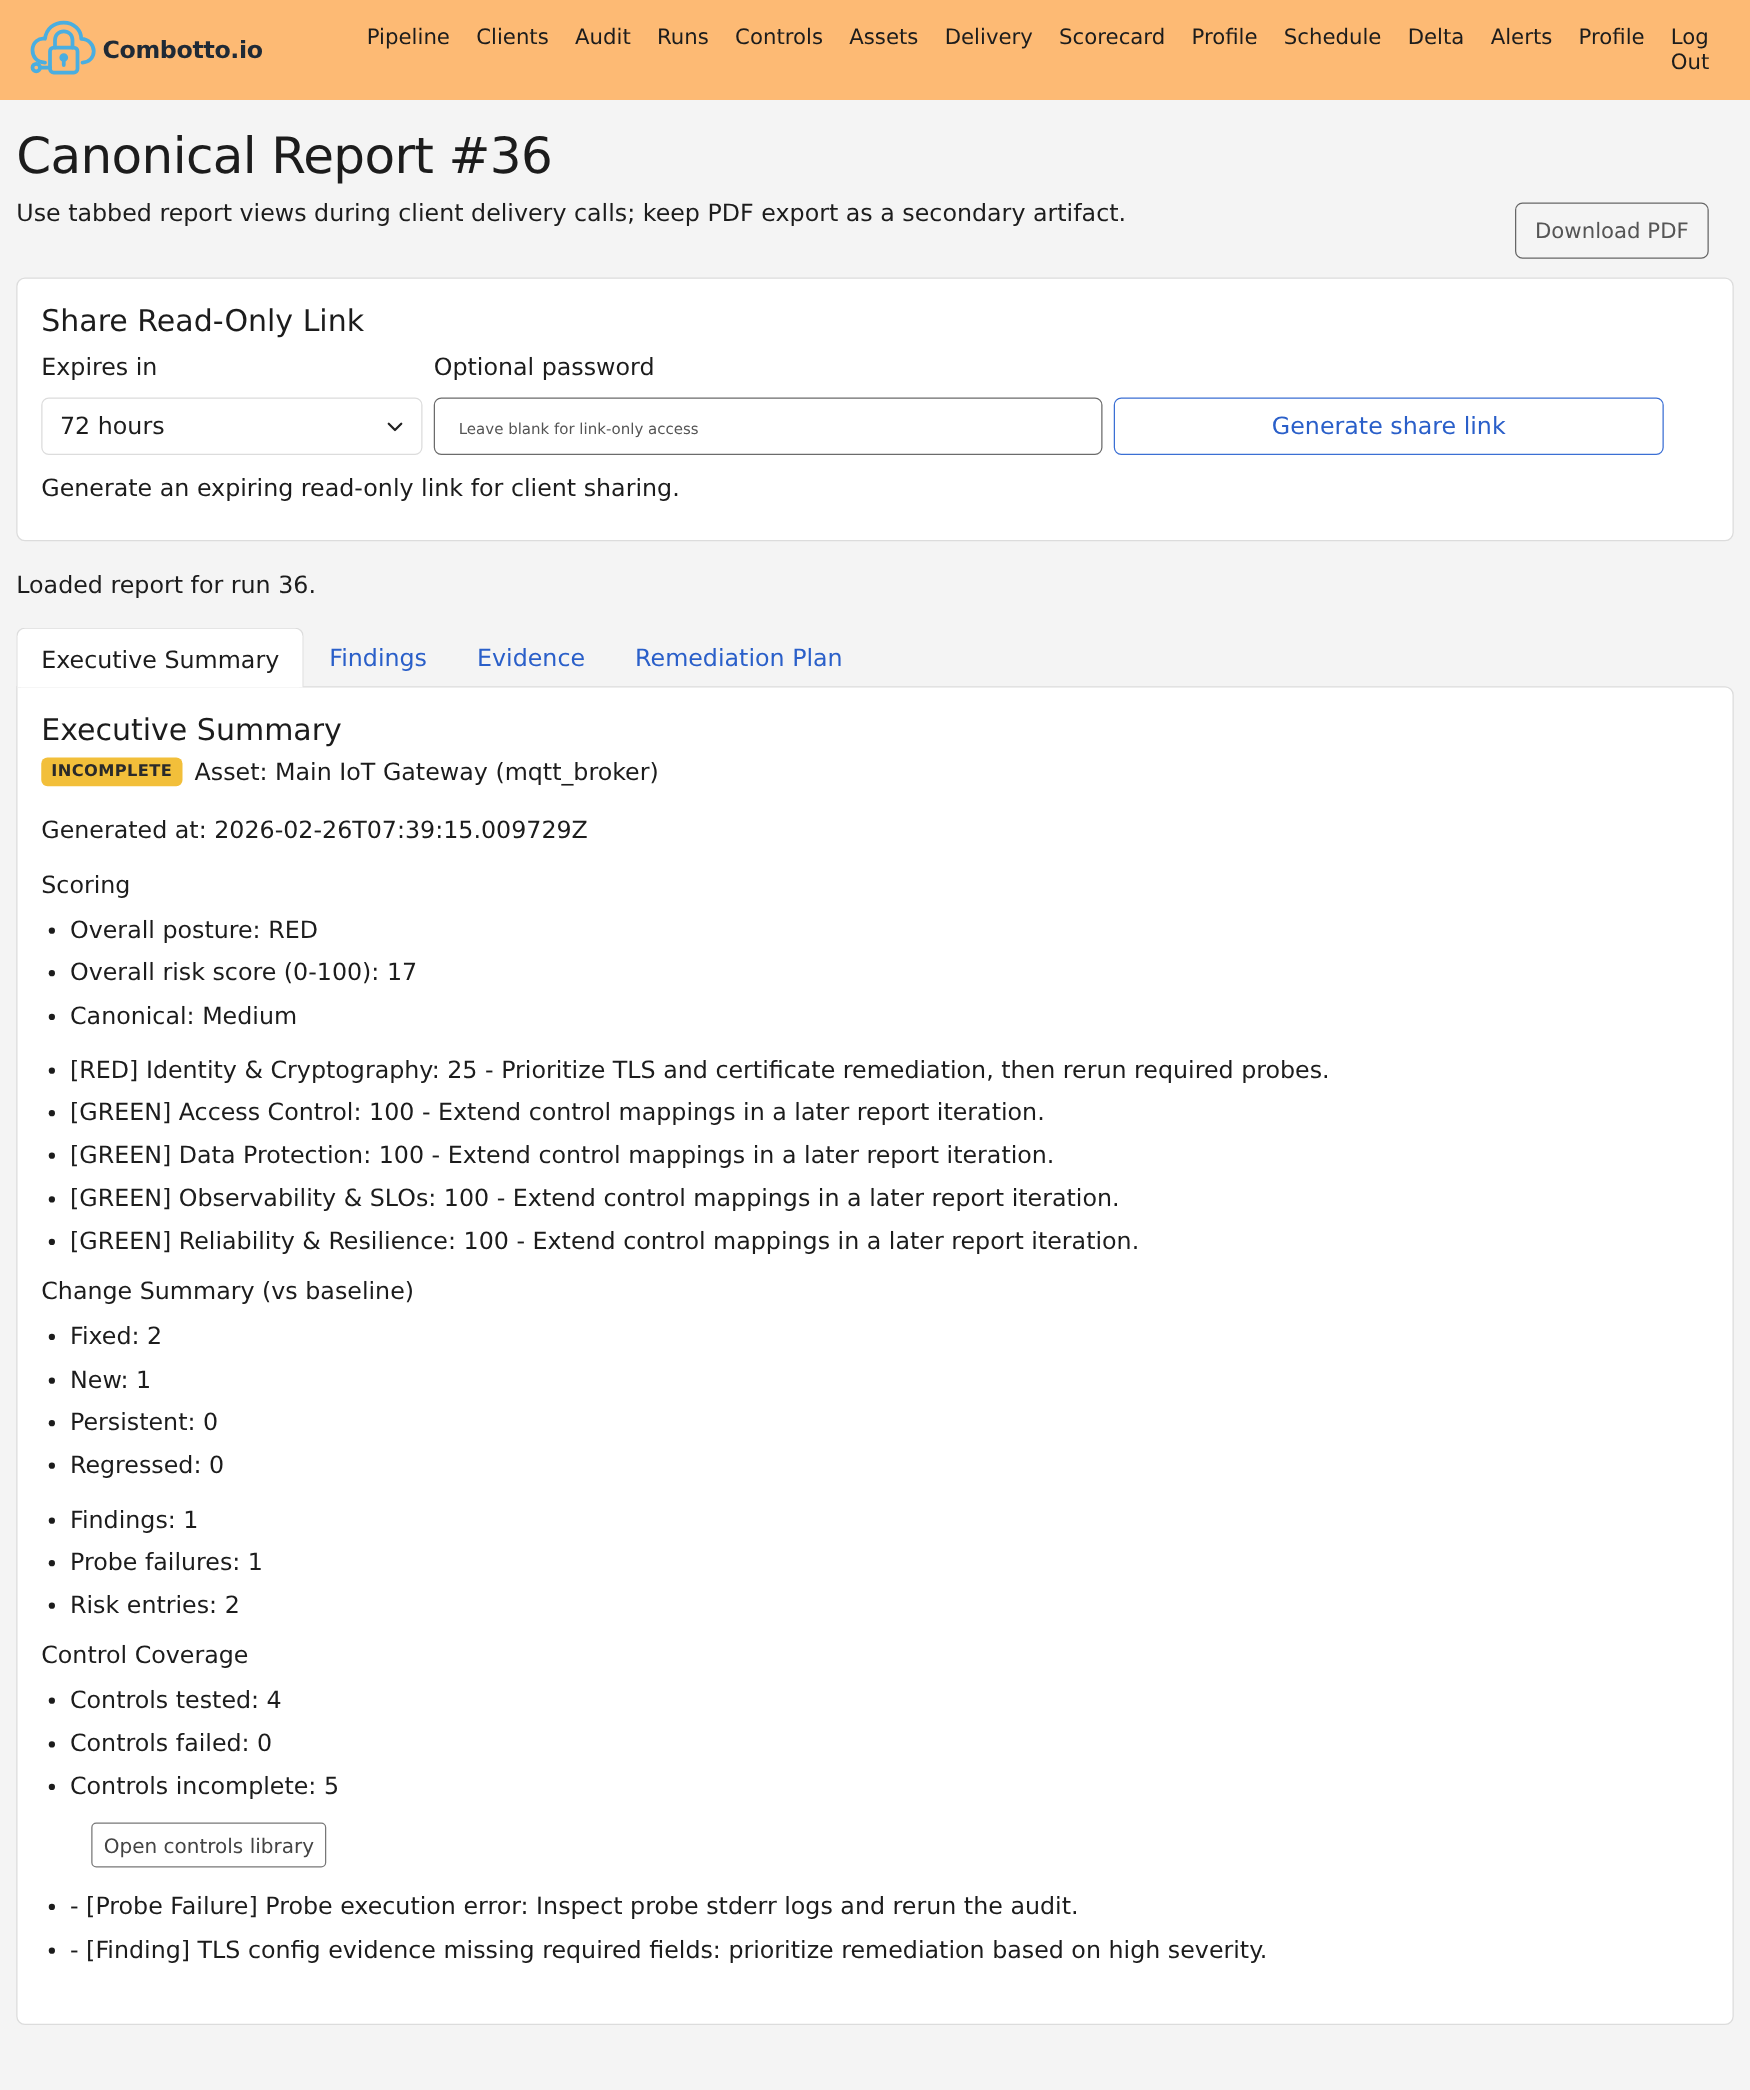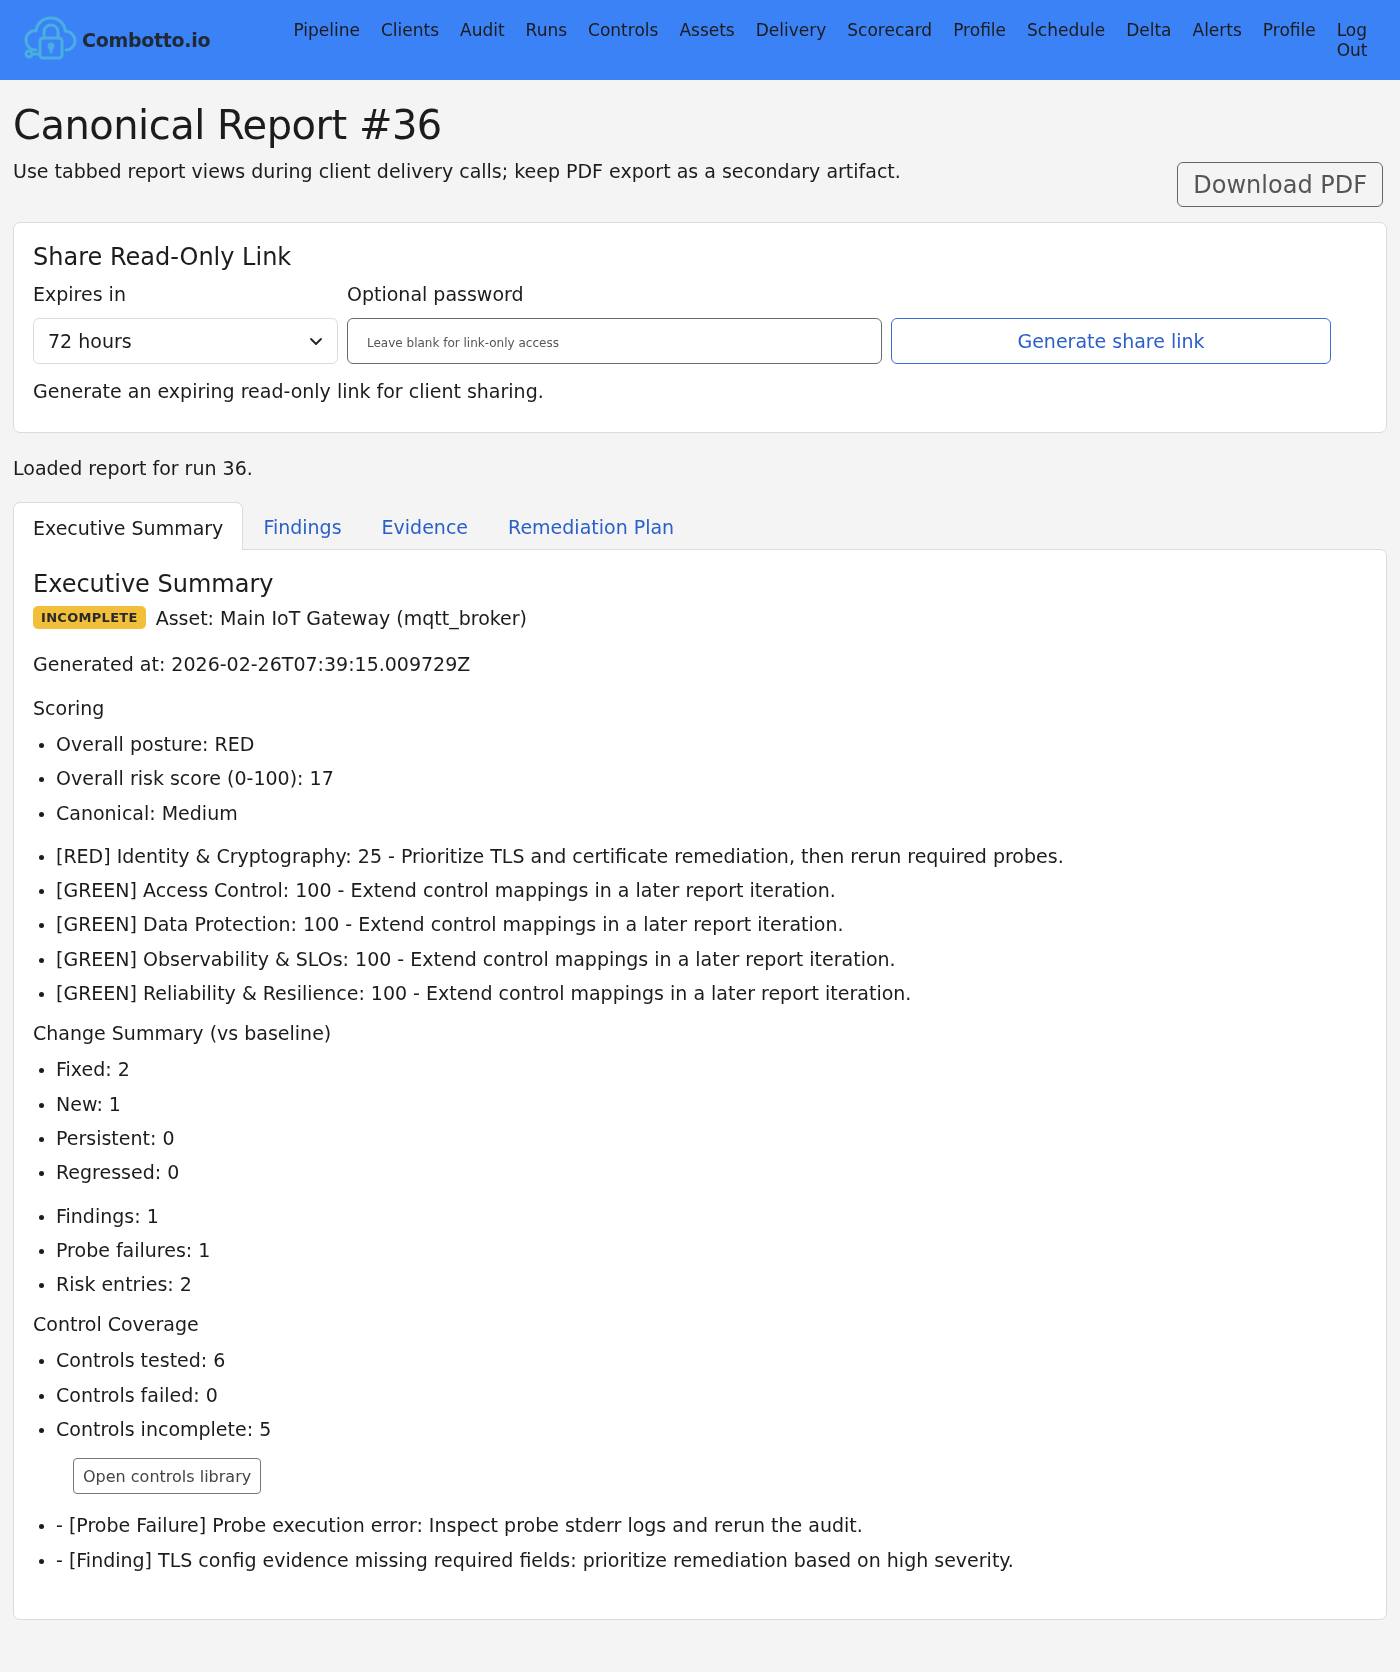--- a/index.html
+++ b/index.html
@@ -8,21 +8,21 @@
     width: 1400px;
     min-height: 1672px;
     background: #f4f4f4;
     font-family: "DejaVu Sans", "Liberation Sans", sans-serif;
     color: #1c1c1c;
     font-size: 19px;
   }
   
   .topbar {
     height: 80px;
-    background: #3b82f6;
+    background: #fdba74;
     display: flex;
     align-items: center;
     padding: 0 22px;
   }
   .brand { display: flex; align-items: center; width: 252px; }
   .brand .logo-icon { width: 56px; height: 56px; margin-right: 4px; }
   .brand-name { font-weight: 700; font-size: 19px; color: #1f2a36; letter-spacing: -0.3px; }
   .nav { display: flex; gap: 0; margin-left: 18px; }
   .nav a {
     color: #1c1c1c;
@@ -37,29 +37,29 @@
   h1.page-title {
     font-size: 40px;
     font-weight: 500;
     margin: 0;
     letter-spacing: -0.5px;
     line-height: 1.15;
   }
   .subtitle { margin: 12px 0 0 0; font-size: 19px; }
   .download-btn {
     position: absolute;
-    right: 4px;
+    right: 20px;
     top: 82px;
     height: 45px;
     padding: 0 15px;
     border: 1px solid #666;
     border-radius: 6px;
     background: transparent;
     color: #555;
-    font-size: 24px;
+    font-size: 17px;
     font-family: inherit;
     cursor: pointer;
   }
   .card {
     background: #ffffff;
     border: 1px solid #dcdcdc;
     border-radius: 7px;
   }
   .share-card {
     margin-top: 40px;
@@ -284,21 +284,21 @@
       <li>Regressed: 0</li>
     </ul>
     <ul class="bul spaced">
       <li>Findings: 1</li>
       <li>Probe failures: 1</li>
       <li>Risk entries: 2</li>
     </ul>
 
     <div class="section-label" style="margin-top:12px">Control Coverage</div>
     <ul class="bul">
-      <li>Controls tested: 6</li>
+      <li>Controls tested: 4</li>
       <li>Controls failed: 0</li>
       <li>Controls incomplete: 5</li>
     </ul>
 
     <button class="ctrl-btn">Open controls library</button>
 
     <ul class="bul" style="margin-top:14px">
       <li>- [Probe Failure] Probe execution error: Inspect probe stderr logs and rerun the audit.</li>
       <li>- [Finding] TLS config evidence missing required fields: prioritize remediation based on high severity.</li>
     </ul>

